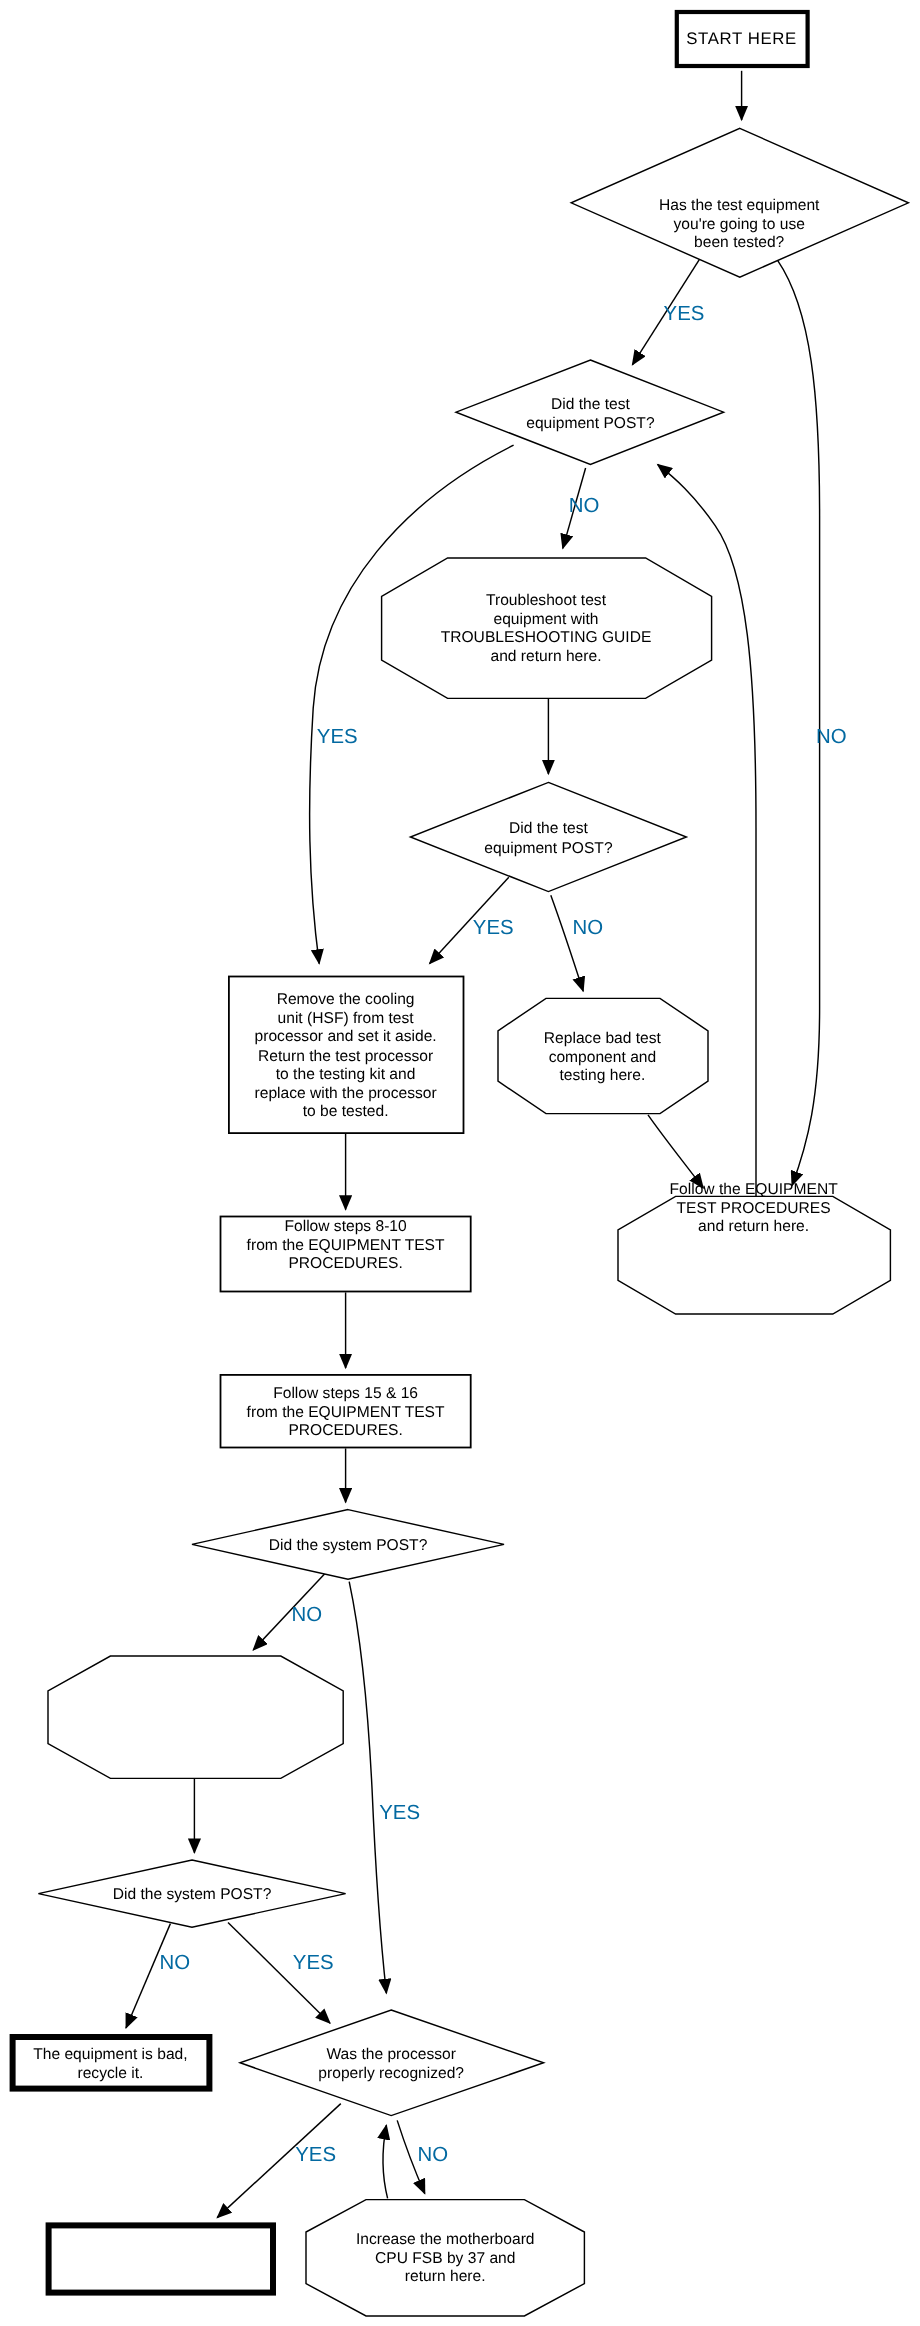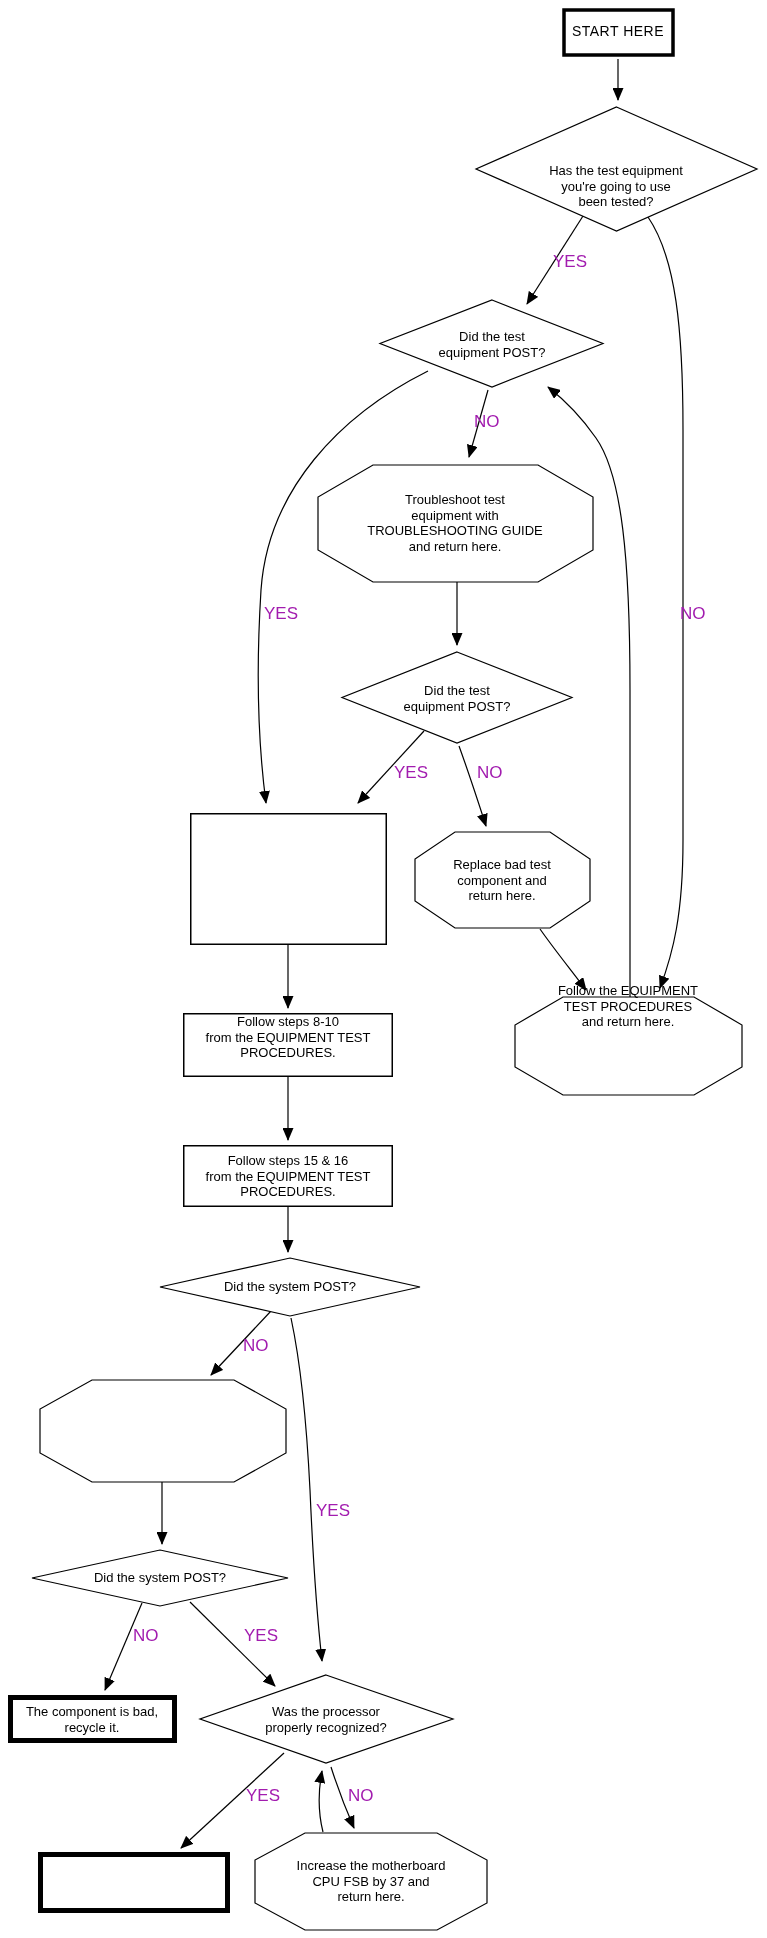--- a/index.html
+++ b/index.html
@@ -20,21 +20,21 @@
     white-space: pre-line;
     font-size: 13px;
     line-height: 15.5px;
     color: #000;
   }
   .nlabel.start { font-size: 14px; letter-spacing: 0.5px; }
   .elabel {
     position: absolute;
     font-size: 17px;
     line-height: 19px;
-    color: #a21caf;
+    color: #0369a1;
     white-space: nowrap;
   }
 </style>
 </head>
 <body>
 
 <div class="canvas">
 
   <svg width="767" height="1938" viewBox="0 0 767 1938">
     <defs>
@@ -93,35 +93,42 @@
 you're going to use
 been tested?</div>
   <div class="nlabel" style="left:492px; top:344px; width:170px">Did the test
 equipment POST?</div>
   <div class="nlabel" style="left:455px; top:523px; width:270px">Troubleshoot test
 equipment with
 TROUBLESHOOTING GUIDE
 and return here.</div>
   <div class="nlabel" style="left:457px; top:698px; width:170px">Did the test
 equipment POST?</div>
+  <div class="nlabel" style="left:288px; top:879px; width:195px">Remove the cooling
+unit (HSF) from test
+processor and set it aside.
+Return the test processor
+to the testing kit and
+replace with the processor
+to be tested.</div>
   <div class="nlabel" style="left:502px; top:880px; width:170px">Replace bad test
 component and
-return here.</div>
+testing here.</div>
   <div class="nlabel" style="left:628px; top:1006px; width:230px">Follow the EQUIPMENT
 TEST PROCEDURES
 and return here.</div>
   <div class="nlabel" style="left:288px; top:1037px; width:210px">Follow steps 8-10
 from the EQUIPMENT TEST
 PROCEDURES.</div>
   <div class="nlabel" style="left:288px; top:1176px; width:210px">Follow steps 15 &amp; 16
 from the EQUIPMENT TEST
 PROCEDURES.</div>
   <div class="nlabel" style="left:290px; top:1287px; width:200px">Did the system POST?</div>
   <div class="nlabel" style="left:160px; top:1578px; width:200px">Did the system POST?</div>
-  <div class="nlabel" style="left:92px; top:1719px; width:160px">The component is bad,
+  <div class="nlabel" style="left:92px; top:1719px; width:160px">The equipment is bad,
 recycle it.</div>
   <div class="nlabel" style="left:326px; top:1719px; width:190px">Was the processor
 properly recognized?</div>
   <div class="nlabel" style="left:371px; top:1881px; width:210px">Increase the motherboard
 CPU FSB by 37 and
 return here.</div>
 
   <div class="elabel" style="left:553px; top:252px">YES</div>
   <div class="elabel" style="left:680px; top:604px">NO</div>
   <div class="elabel" style="left:474px; top:412px">NO</div>

